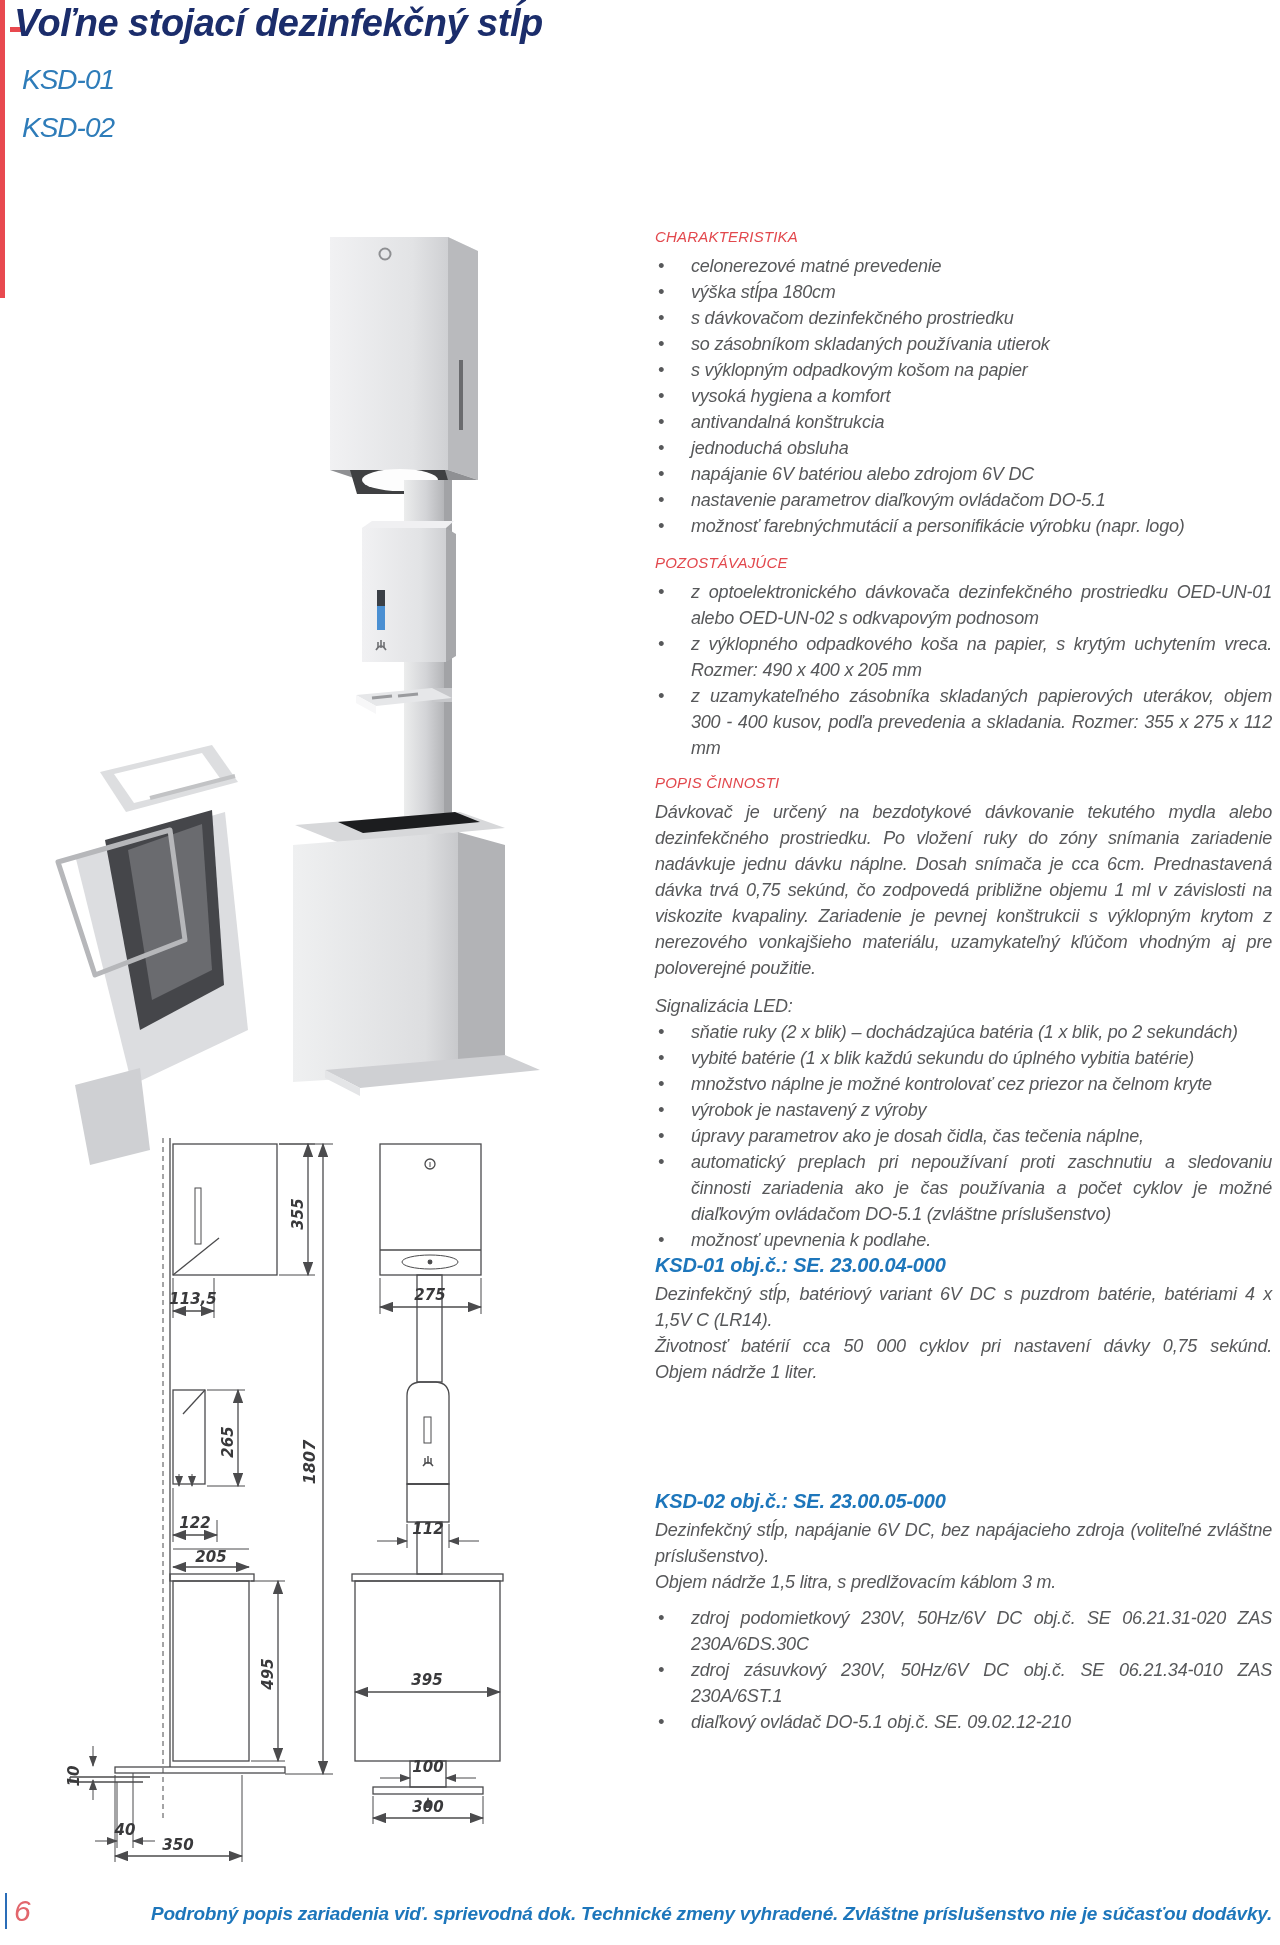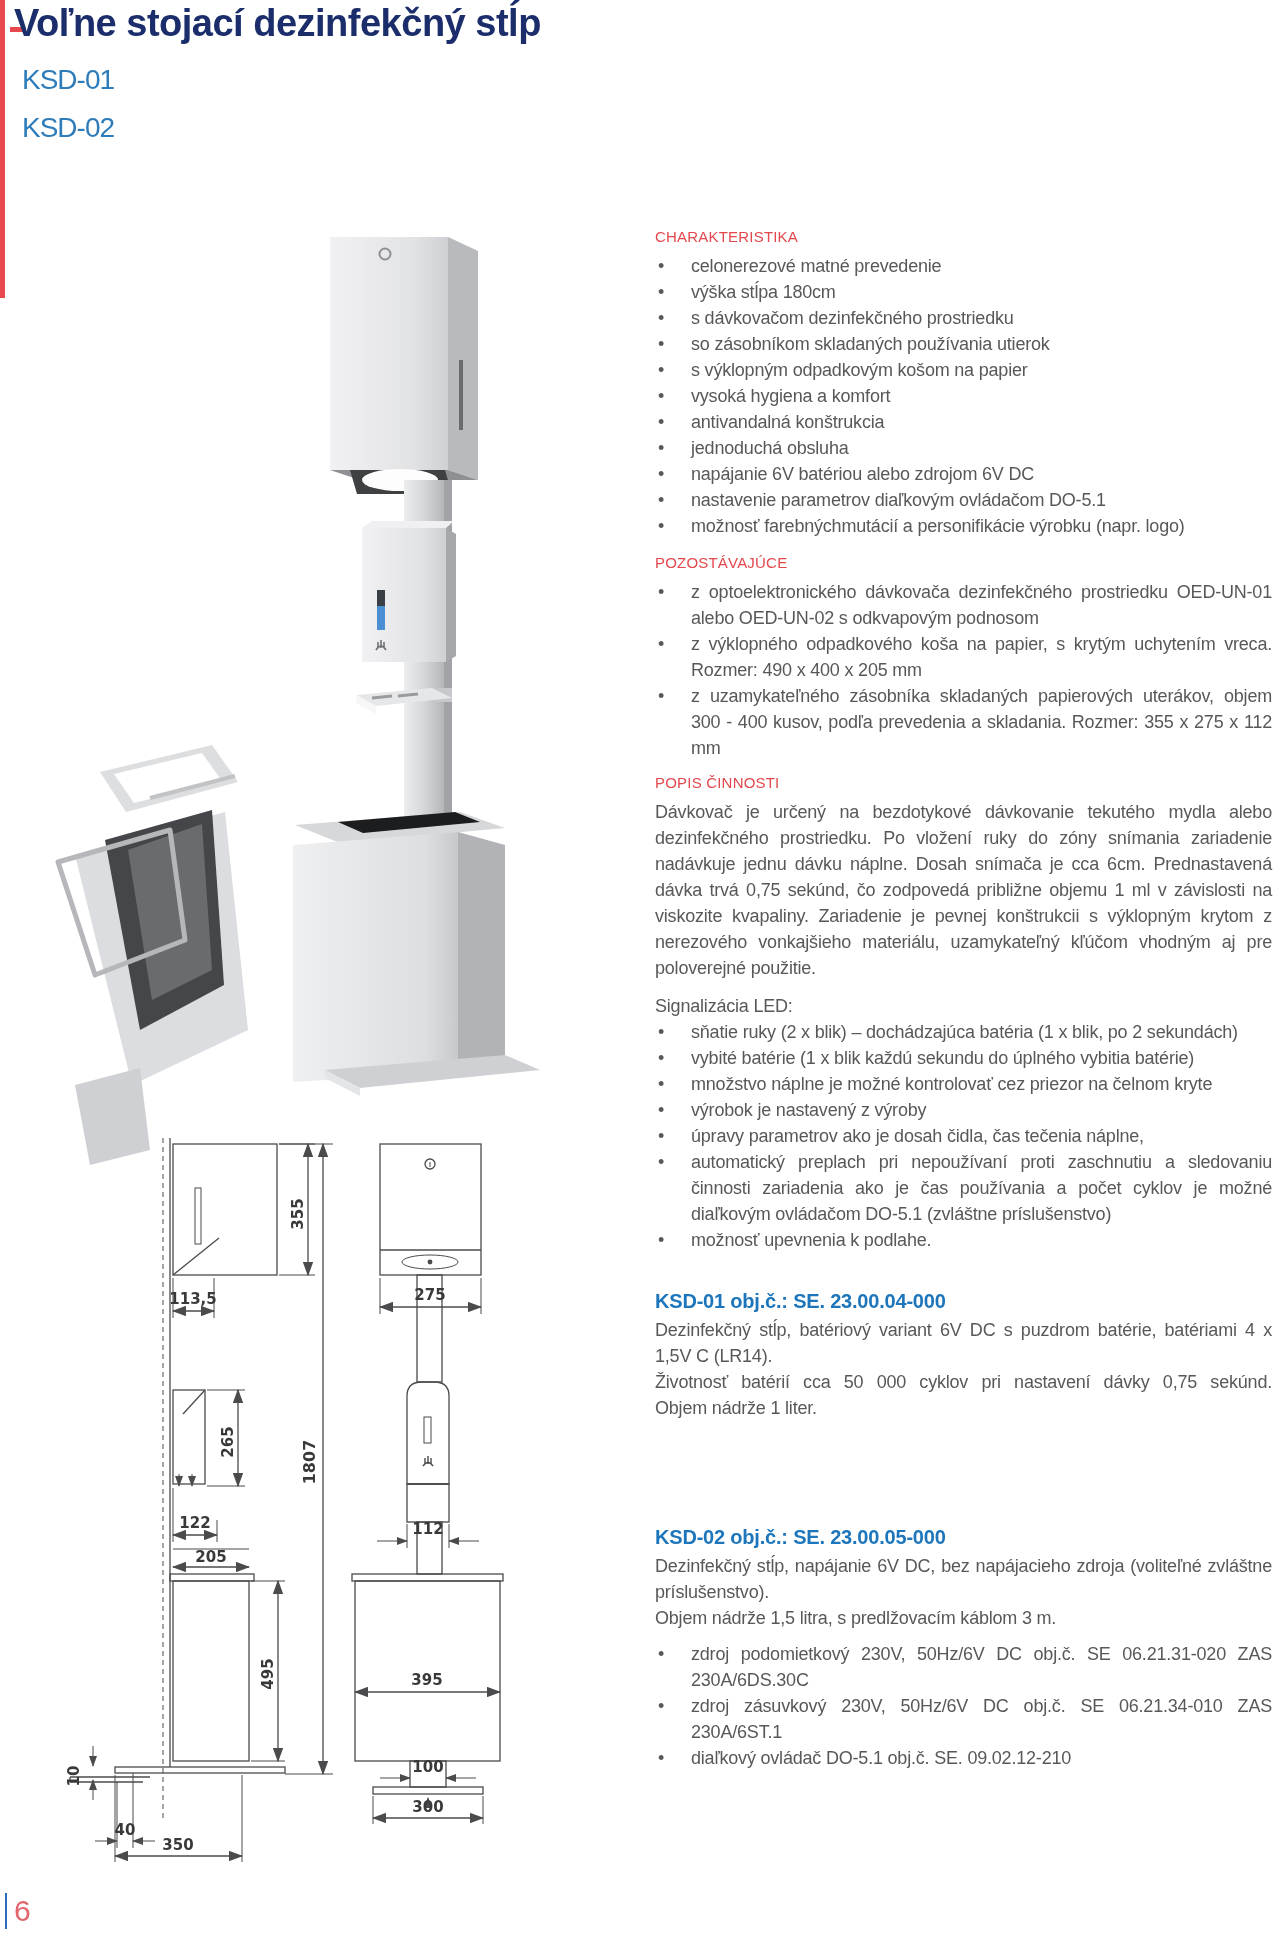--- a/index.html
+++ b/index.html
@@ -2,21 +2,21 @@
 <html style="--red: #e2484d; --blue: #1d76bb; --navy: #1b2d6b; --model-blue: #2e7cb9; --body: #57585a;"><head>
 <meta charset="utf-8">
 <style>
   :root{
     --red:#e2484d; --blue:#1d76bb; --navy:#1b2d6b; --model-blue:#2e7cb9;
     --body:#57585a; --line:#4b4b4d;
   }
   *{margin:0;padding:0;box-sizing:border-box;}
   html,body{background:#ffffff;}
   body{font-family:"Liberation Sans", sans-serif;}
-  #page{position:relative;width:1280px;height:1945px;background:#fff;overflow:hidden;}
+  #page{position:relative;width:1280px;height:1945px;background:#fff;overflow:hidden;font-style:italic;}
 
   
   #red-bar{position:absolute;left:0;top:0;width:5px;height:298px;background:#e8494f;}
   #red-tick{position:absolute;left:10px;top:27px;width:14px;height:5px;background:#e8494f;}
   #page-title{position:absolute;left:14px;top:2px;font-size:38px;font-weight:bold;
     color:var(--navy);letter-spacing:-0.5px;white-space:nowrap;}
   .model-code{position:absolute;left:22px;font-size:28px;font-weight:normal;
     color:var(--model-blue);letter-spacing:-1px;}
   #model-1{top:64px;} #model-2{top:112px;}
 
@@ -27,21 +27,21 @@
     color:var(--red);margin-bottom:4px;}
   .blue .sec-head{color:var(--blue);font-weight:bold;font-size:20px;letter-spacing:-0.2px;}
   .para,.lead{margin:0;}
   .bullet{position:relative;padding-left:36px;}
   .justify .bullet .btext{text-align:justify;}
   .btext{display:block;}
   .dot{position:absolute;left:3px;top:0;}
   section[data-section="pozostavajuce"]{margin-top:12px;}
   section[data-section="popis"]{margin-top:10px;}
   section[data-section="zakladne"]{margin-top:12px;}
-  section[data-section="ksd01"]{margin-top:36px;}
+  section[data-section="ksd01"]{}
   section[data-section="ksd02"]{margin-top:104px;}
   section[data-section="volitelne"]{margin-top:10px;}
   section[data-section="popis"] .para{text-align:justify;}
   section[data-section="ksd01"] .para,section[data-section="ksd02"] .para{text-align:justify;}
   section[data-section="ksd01"] p.para:nth-of-type(2){text-align:justify;text-align-last:justify;}
 
   
   #page-number{position:absolute;left:5px;top:1893px;font-size:30px;color:#e2666c;
     border-left:2px solid #2a6db8;padding-left:7px;line-height:36px;}
   #footer-note{position:absolute;right:8px;top:1903px;font-size:19px;font-weight:bold;
@@ -404,14 +404,15 @@
           <span class="btext">zdroj zásuvkový 230V, 50Hz/6V DC obj.č. SE 06.21.34-010 ZAS 230A/6ST.1</span>
         </div>
         <div class="bullet">
           <span class="dot">•</span>
           <span class="btext">diaľkový ovládač DO-5.1 obj.č. SE. 09.02.12-210</span>
         </div>
       </section>
     </div>
 
   <div id="page-number">6</div>
+  <div id="footer-note">Podrobný popis zariadenia viď. sprievodná dok. Technické zmeny vyhradené. Zvláštne príslušenstvo nie je súčasťou dodávky.</div>
 
 </div>
 
 </body></html>

